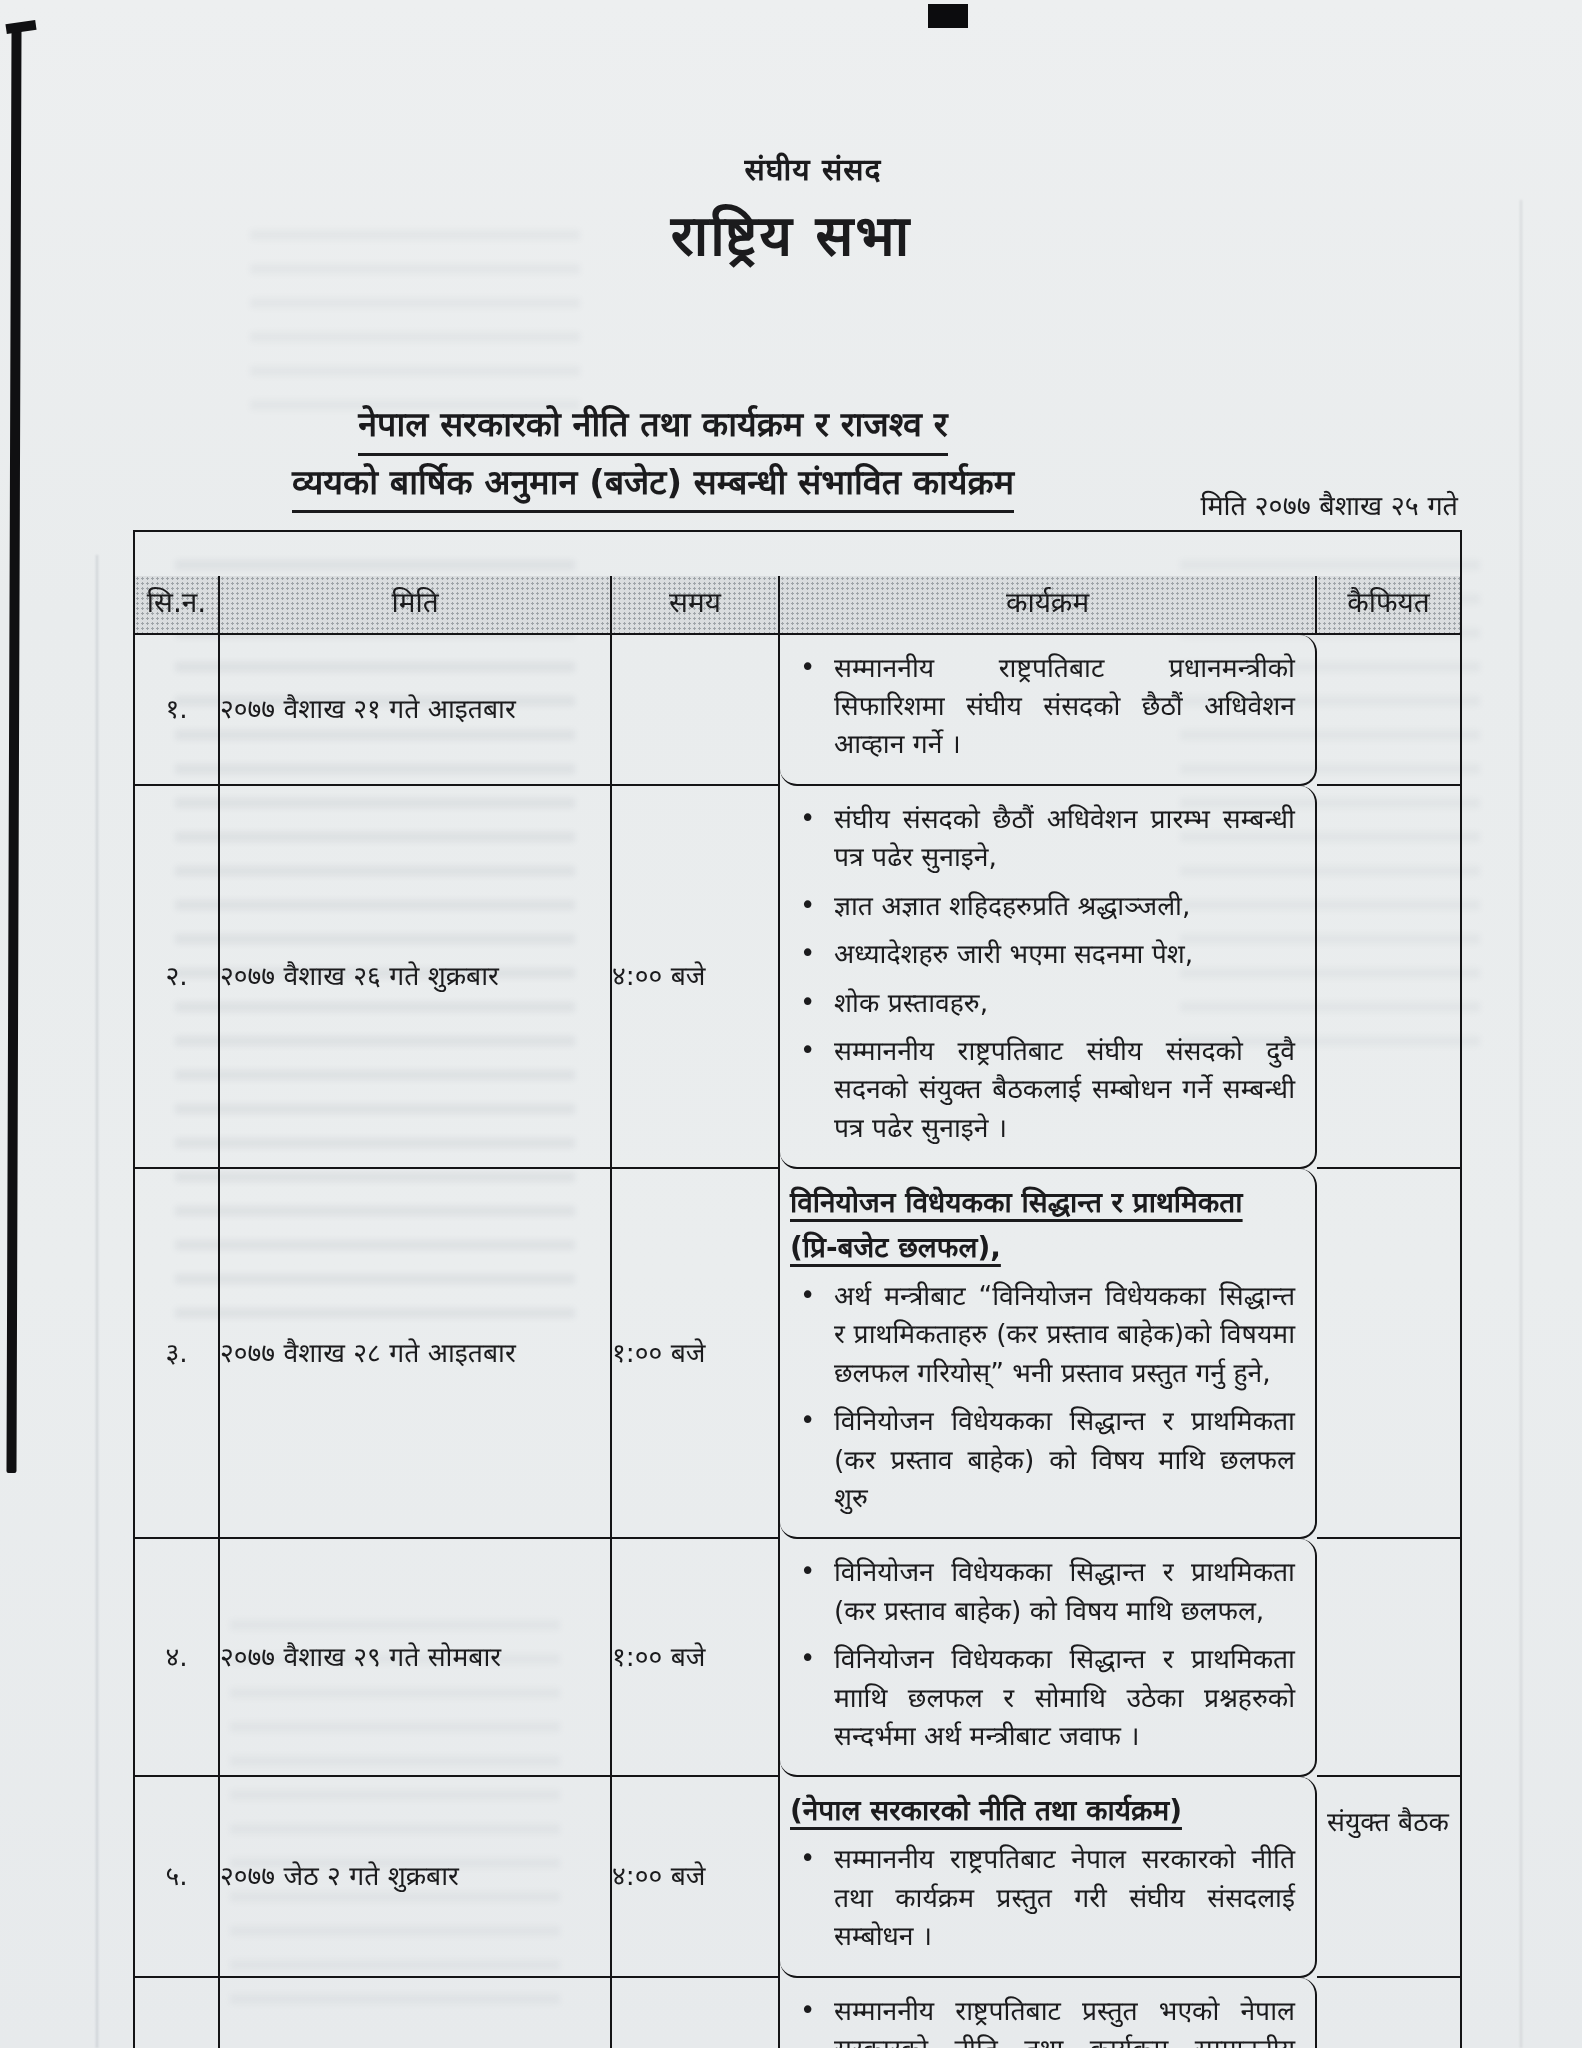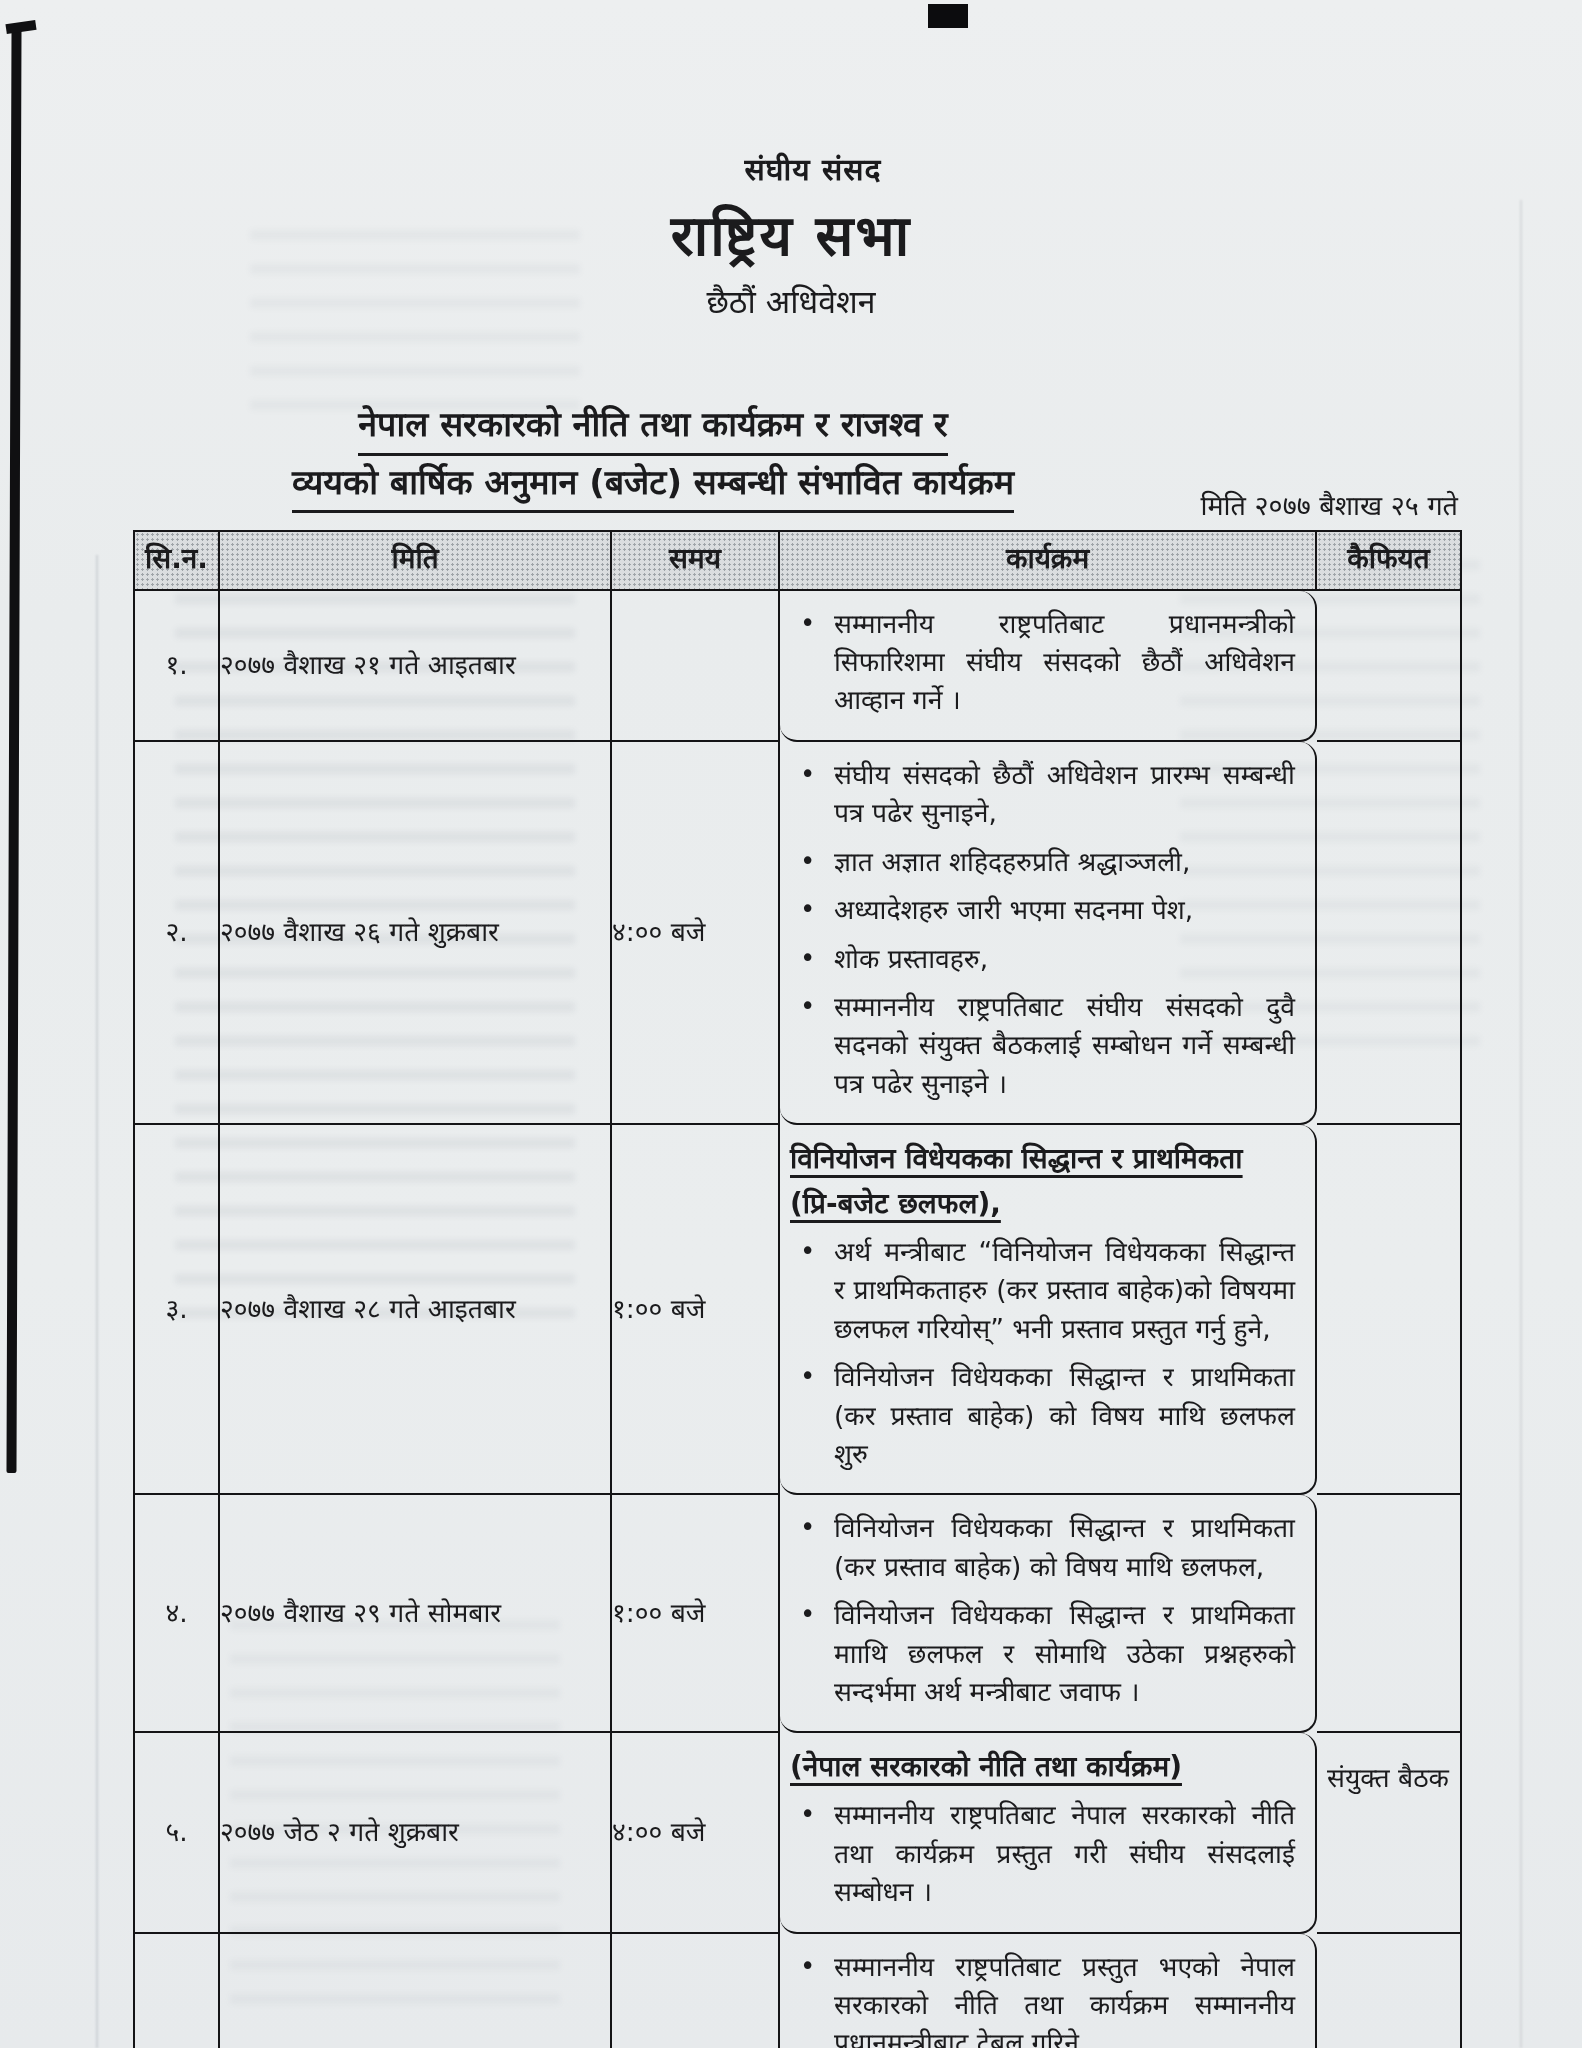--- a/index.html
+++ b/index.html
@@ -31,22 +31,23 @@
   
   .tbl{position:absolute;left:133px;top:530px;width:1325px;border:2px solid #141416;border-bottom:none;}
   .trow{display:grid;grid-template-columns:85px 392px 168px 537px 143px;}
   .trow .cell{border-right:2px solid #141416;border-bottom:2px solid #141416;box-sizing:border-box;}
   .trow .cell:last-child{border-right:none;}
   .trow:last-child .cell{border-bottom:none;}
   .thead .cell{
     background-color:#dadddf;
     background-image:radial-gradient(rgba(110,116,122,.55) 1px,transparent 1.3px);
     background-size:5px 5px;
-    font-weight:bold;font-size:28px;text-align:center;
+    font-weight:normal;font-size:28px;text-align:center;
     padding:7px 10px 9px;
+    margin-top:44px;
   }
   .cell{font-size:26.5px;line-height:1.45;}
   .sn{display:flex;align-items:center;justify-content:center;}
   .date{display:flex;align-items:center;}
   .time{display:flex;align-items:center;}
   .remarks{padding:26px 6px 8px 10px;text-align:left;}
   .program{padding:10px 20px 10px 8px;border-radius:17px;}
   .prog-heading{font-weight:bold;font-size:28px;text-decoration:underline;text-decoration-thickness:2.5px;text-underline-offset:7px;line-height:1.6;margin:2px 0 6px 2px;}
   .bullet{position:relative;padding-left:46px;text-align:justify;margin:4px 0 10px 0;}
   .bullet::before{content:"•";position:absolute;left:12px;top:0;font-size:26px;}
@@ -62,21 +63,20 @@
 <div class="faint-vline"></div>
 <div class="faint-vline2"></div>
 <div class="bleed" style="left:175px;top:560px;width:400px;height:780px"></div>
 <div class="bleed soft" style="left:230px;top:1620px;width:330px;height:400px"></div>
 <div class="bleed soft" style="left:1180px;top:560px;width:300px;height:500px"></div>
 <div class="bleed soft" style="left:250px;top:230px;width:330px;height:180px"></div>
 
 <div class="head">
   <div class="org">संघीय संसद</div>
   <div class="assembly">राष्ट्रिय सभा</div>
-  <div class="session">छैठौं अधिवेशन</div>
 </div>
 
 <div class="titleblock">
   <span>नेपाल सरकारको नीति तथा कार्यक्रम र राजश्व र</span><br>
   <span>व्ययको बार्षिक अनुमान (बजेट) सम्बन्धी संभावित कार्यक्रम</span>
 </div>
 
 <div class="dateline">मिति २०७७ बैशाख २५ गते</div>
 
 <div class="tbl">

